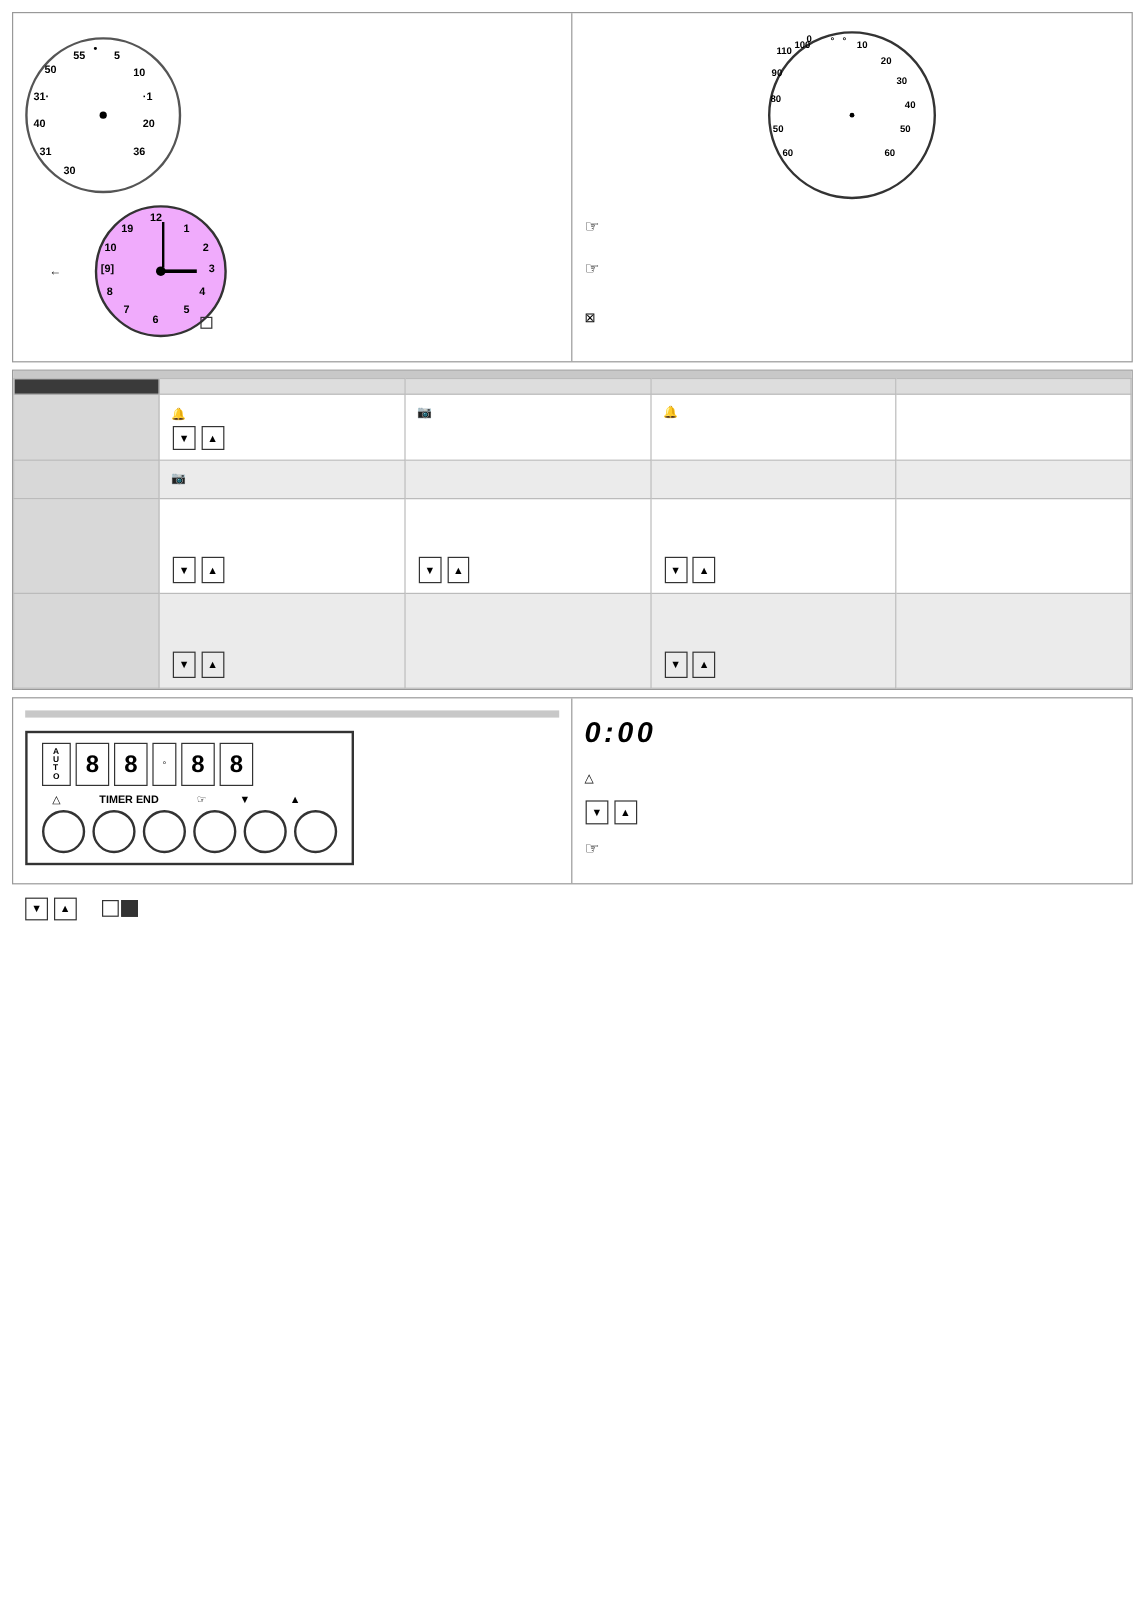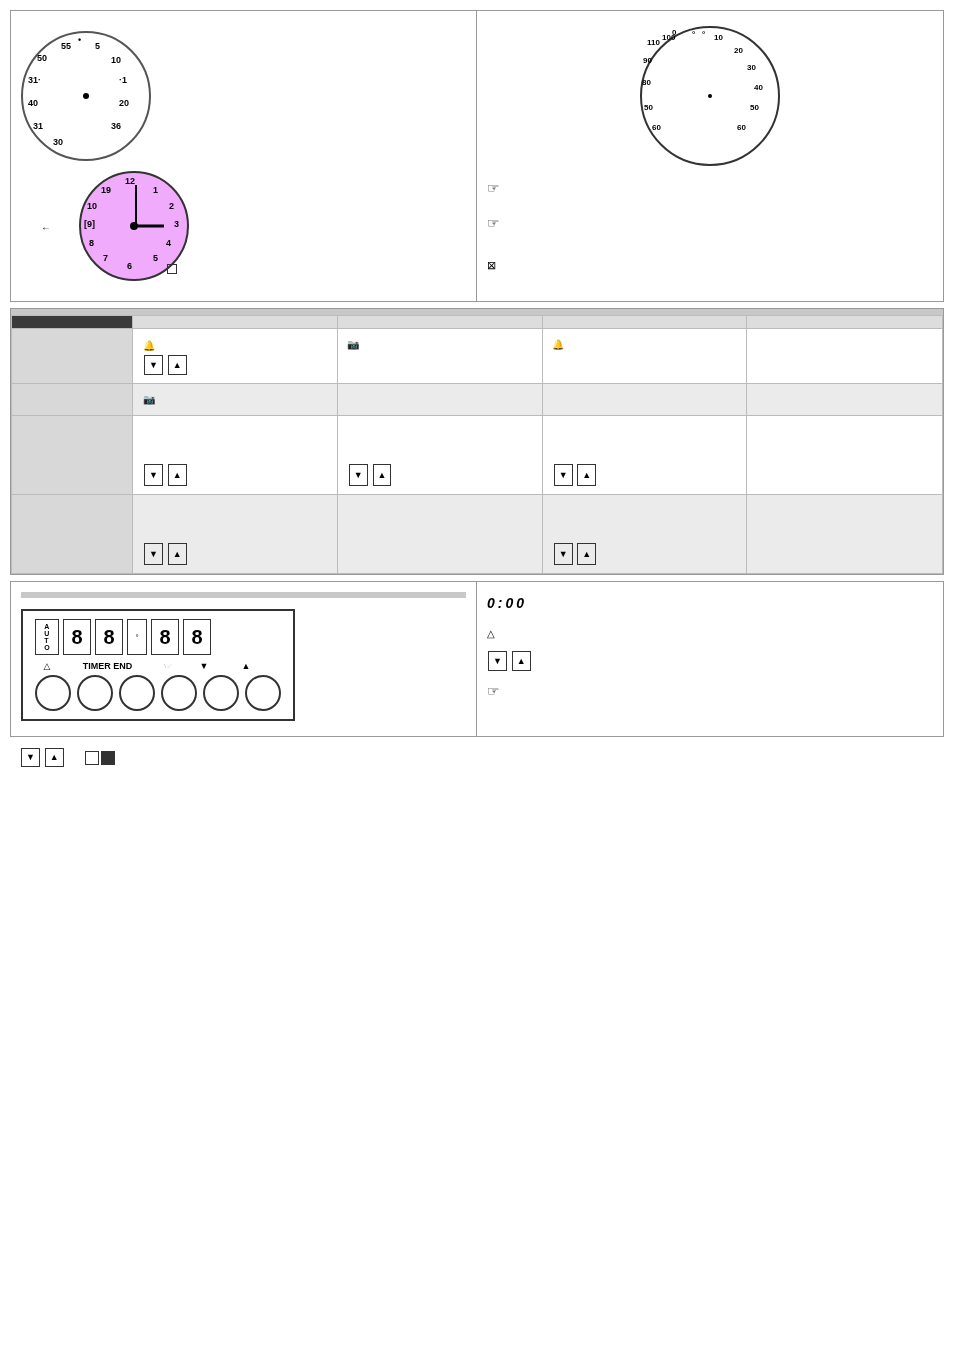--- a/index.html
+++ b/index.html
@@ -530,21 +530,21 @@
           <button class="round-btn"></button>
           <button class="round-btn"></button>
           <button class="round-btn"></button>
           <button class="round-btn"></button>
         </div>
       </div>
     </div>
 
     <div class="bottom-right">
       <div style="margin-bottom:8px;">
-        <span class="time-display" style="font-style:italic; font-weight:bold; font-size:14px; letter-spacing:3px;">0:00</span>
+        <span class="time-display" style="font-style:italic; font-weight:bold; font-size:24px; letter-spacing:3px;">0:00</span>
       </div>
       <div style="margin-top:10px; font-size:10px; line-height:1.8;">
         <p><span>△</span></p>
         <div style="margin-top:8px;">
           <span class="btn-icon">▼</span>
           <span class="btn-icon">▲</span>
         </div>
         <div style="margin-top:8px;">
           <span class="hand-icon">☞</span>
         </div>

